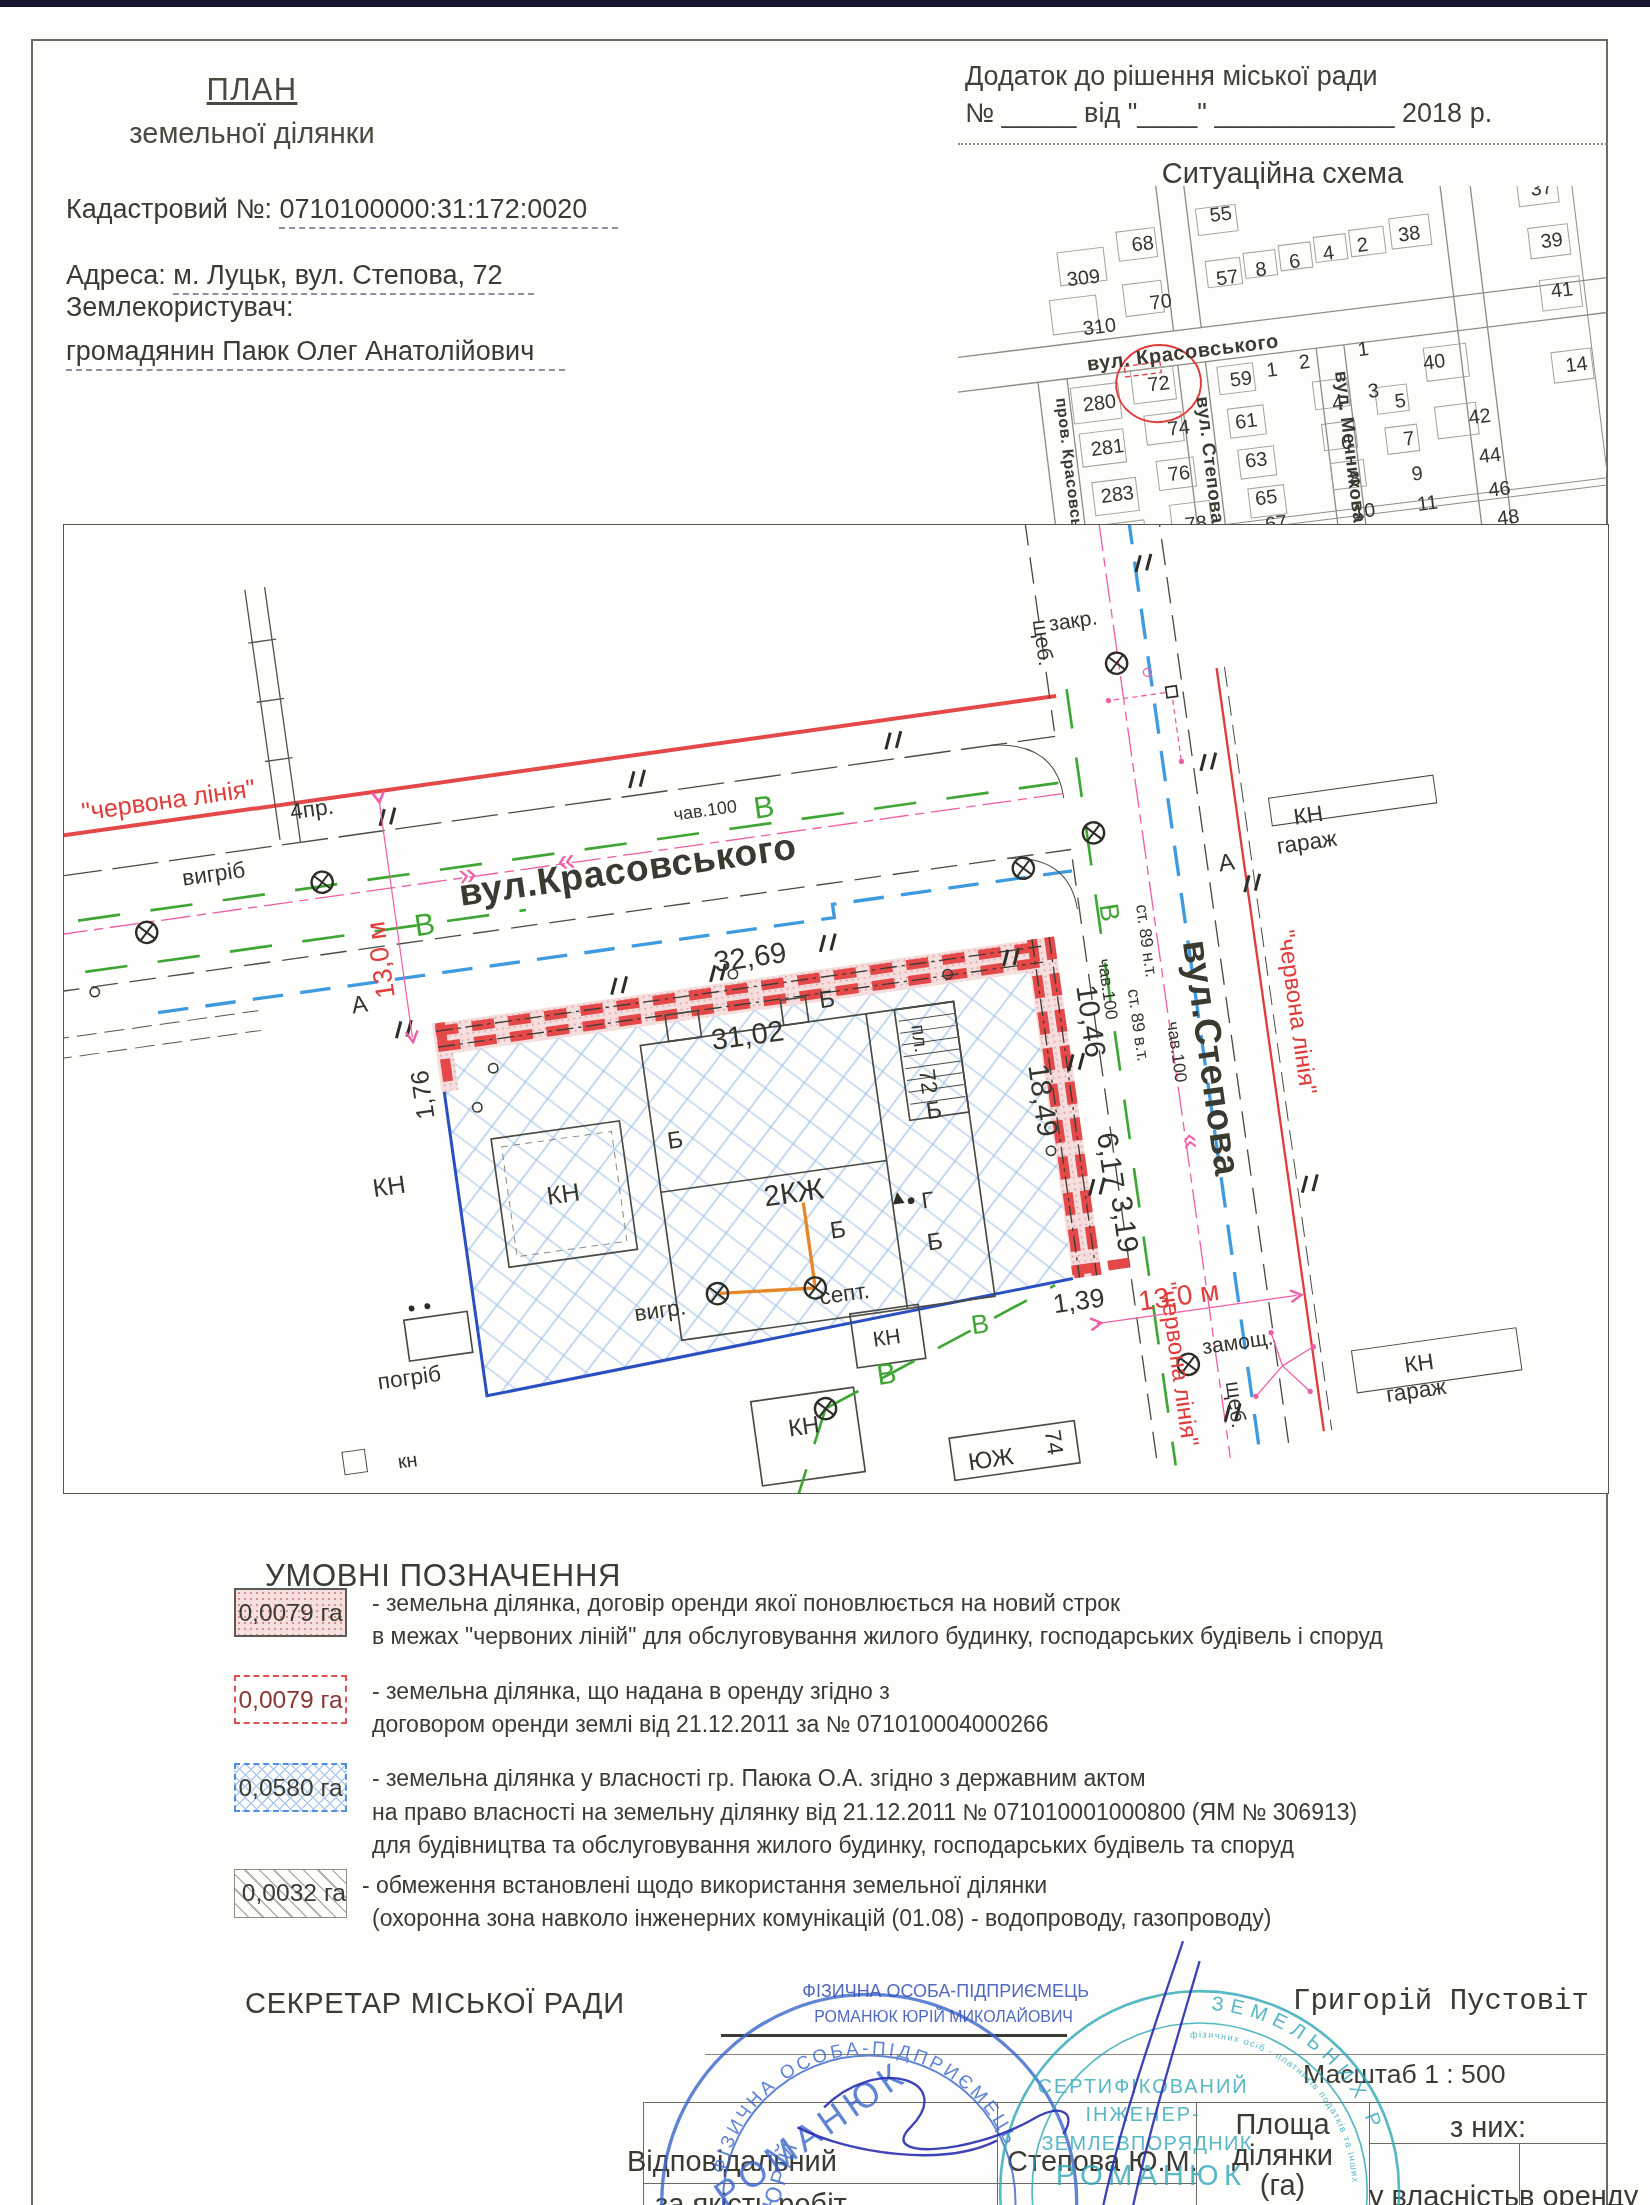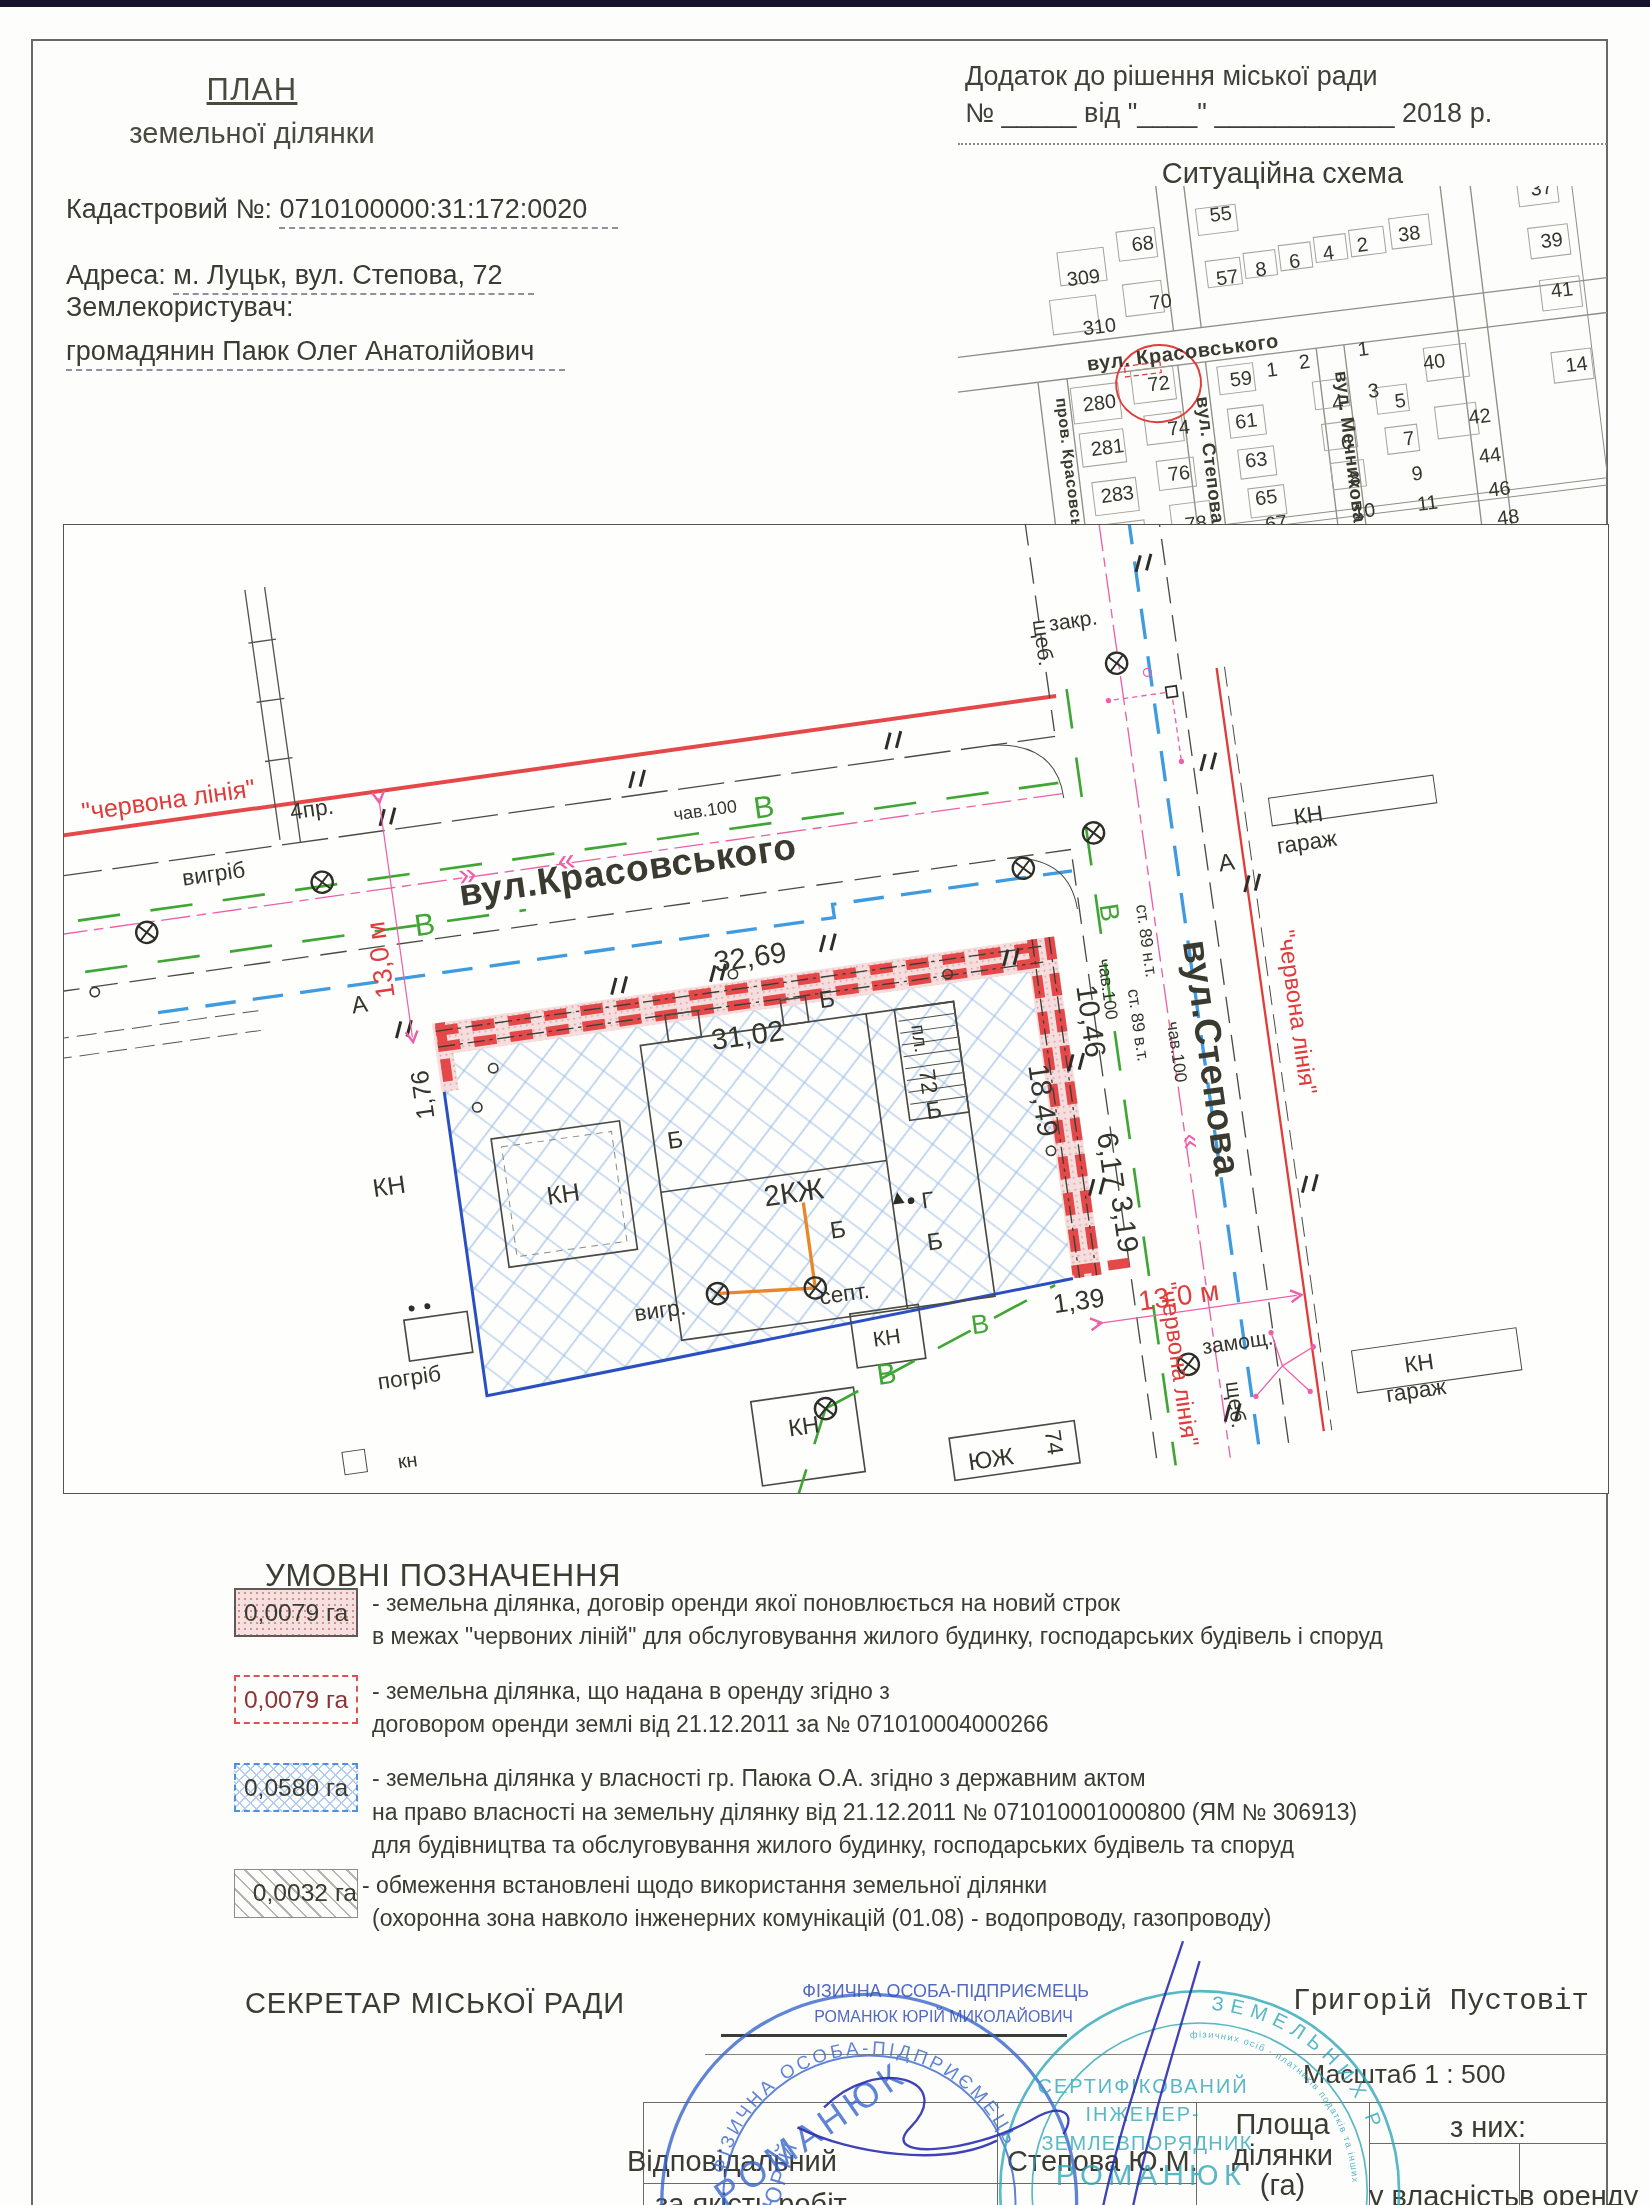--- a/index.html
+++ b/index.html
@@ -27,21 +27,21 @@
   .plan-box{left:63px;top:524px;width:1544px;height:968px;border:1.3px solid #55554e;overflow:hidden;background:#fefefc;}
 
   svg text{font-family:"Liberation Sans",sans-serif;}
   .lb.d{fill:#35352d;}
   .lb.red{fill:#e03c3c;}
   .lb.green{fill:#3fa636;}
   .lb.pink{fill:#ef5fa7;}
   .lb.st{fill:#3a3a30;font-weight:bold;letter-spacing:1px;}
 
   .legend-h{left:245px;top:1558px;font-size:31px;letter-spacing:0.7px;color:#3c3c33;margin-left:20px;}
-  .sw{left:234px;width:124px;height:49px;box-sizing:border-box;text-align:center;
+  .sw{left:234px;width:113px;height:49px;box-sizing:border-box;text-align:center;
       font-size:24.6px;line-height:45px;color:#3a3a30;white-space:nowrap;}
   .sw1{top:1588px;border:2.7px solid #5c5c54;background-color:#f5dfdf;
        background-image:radial-gradient(#d59191 0.9px,transparent 0.9px);background-size:6px 6px;}
   .sw2{top:1675px;border:2.7px dashed #e05050;color:#8a3434;}
   .sw3{top:1763px;border:2.7px dashed #4f8fe0;
        background-image:repeating-linear-gradient(45deg,transparent 0 6.6px,#b3cdf2 6.6px 8px),
                         repeating-linear-gradient(-45deg,transparent 0 6.6px,#b3cdf2 6.6px 8px);}
   .sw4{top:1869px;border:1.3px solid #8d8d85;
        background-image:repeating-linear-gradient(45deg,transparent 0 8.6px,#b6b6ae 8.6px 10.3px);text-align:right;}
   .lg{position:absolute;font-size:23px;color:#3b3b33;white-space:nowrap;}

